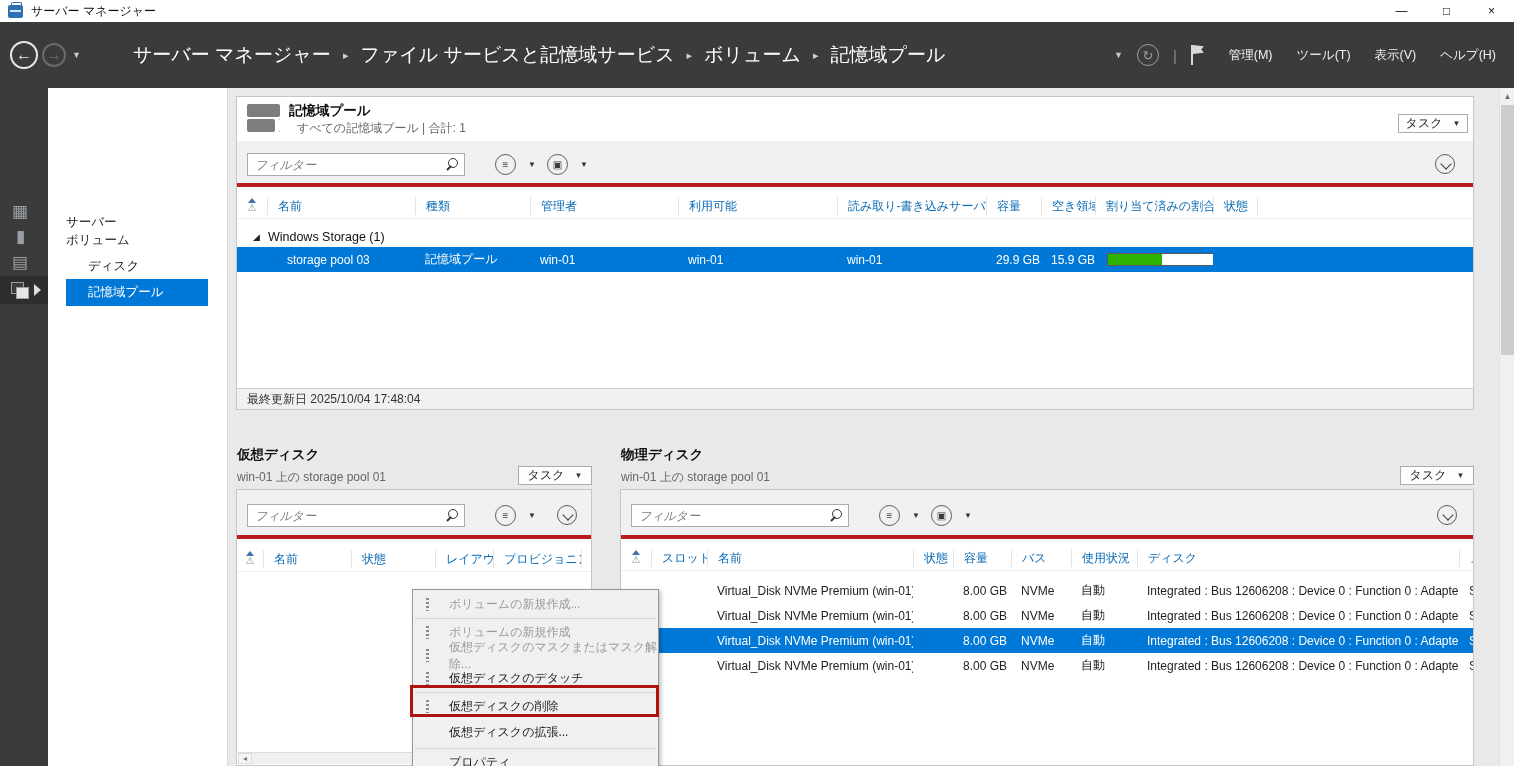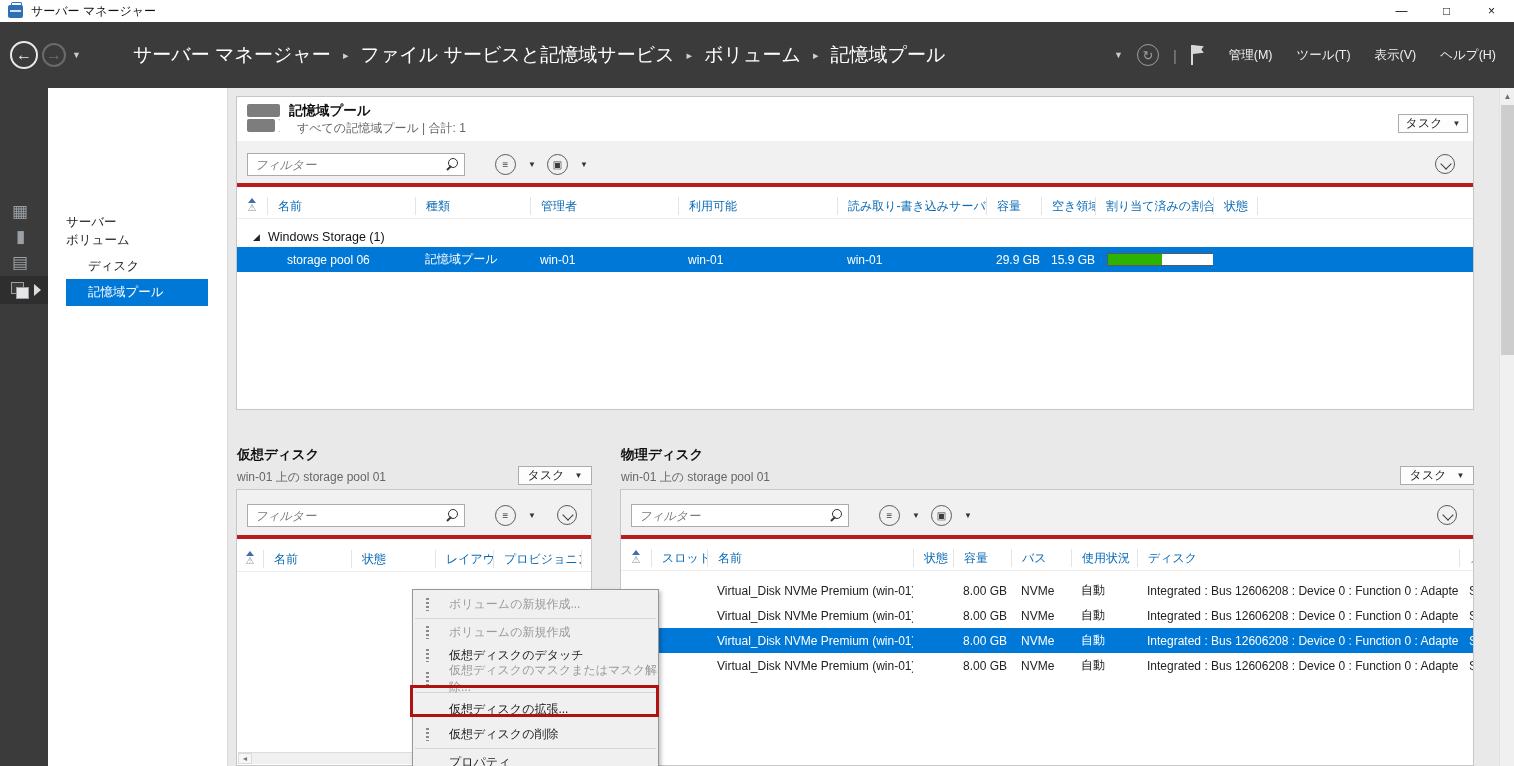--- a/index.html
+++ b/index.html
@@ -192,36 +192,39 @@
       <div class="hcell"></div>
     </div>
 
     <div class="grouprow" style="margin-top:8px;">
       <span class="expander">◢</span>
       <span>Windows Storage (1)</span>
     </div>
 
     <div class="grid grow sel" style="grid-template-columns:30px 148px 115px 148px 159px 149px 55px 54px 118px 44px auto;">
       <div></div>
-      <div style="padding-left:20px;">storage pool 06</div>
+      <div style="padding-left:20px;">storage pool 03</div>
       <div>記憶域プール</div>
       <div>win-01</div>
       <div>win-01</div>
       <div>win-01</div>
       <div class="num">29.9 GB</div>
       <div class="num" style="padding-right:8px !important;">15.9 GB</div>
       <div>
           <div class="pbar">
             <div class="pfill" style="width: 47%;"></div>
           </div>
         </div>
       <div></div>
       <div></div>
     </div>
 
+    <div class="statusbar">
+      <span>最終更新日 2025/10/04 17:48:04</span>
+    </div>
   </div>
   <button class="tasksbtn" style="left:1398px; top:114px; width:70px;">
     <span>タスク</span>
       <span class="ddcaret">▼</span>
   </button>
 
   <span class="sectitle" style="left:237px; top:446px;">仮想ディスク</span>
   <span class="secsub" style="left:237px; top:469px;">win-01 上の storage pool 01</span>
   <button class="tasksbtn" style="left:518px; top:466px; width:74px;">
     <span>タスク</span>
@@ -335,35 +338,35 @@
   <div class="ctxmenu">
     <div class="mi disabled">
         <span class="mi-icon"></span>
         <span>ボリュームの新規作成...</span>
       </div>
     <div class="msep"></div>
     <div class="mi disabled">
         <span class="mi-icon"></span>
         <span>ボリュームの新規作成</span>
       </div>
+    <div class="mi disabled">
+        <span class="mi-icon"></span>
+        <span>仮想ディスクのマスクまたはマスク解除...</span>
+      </div>
     <div class="mi">
         <span class="mi-icon"></span>
         <span>仮想ディスクのデタッチ</span>
       </div>
-    <div class="mi disabled">
-        <span class="mi-icon"></span>
-        <span>仮想ディスクのマスクまたはマスク解除...</span>
-      </div>
     <div class="msep"></div>
+    <div class="mi">
+        <span class="mi-icon"></span>
+        <span>仮想ディスクの削除</span>
+      </div>
     <div class="mi big">
         <span>仮想ディスクの拡張...</span>
-      </div>
-    <div class="mi">
-        <span class="mi-icon"></span>
-        <span>仮想ディスクの削除</span>
       </div>
     <div class="msep"></div>
     <div class="mi">
         <span>プロパティ</span>
       </div>
   </div>
   <div class="redbox" style="border-color: rgb(176, 18, 18);"></div>
 
   <div class="scrollv">
     <div class="arrow">▲</div>

